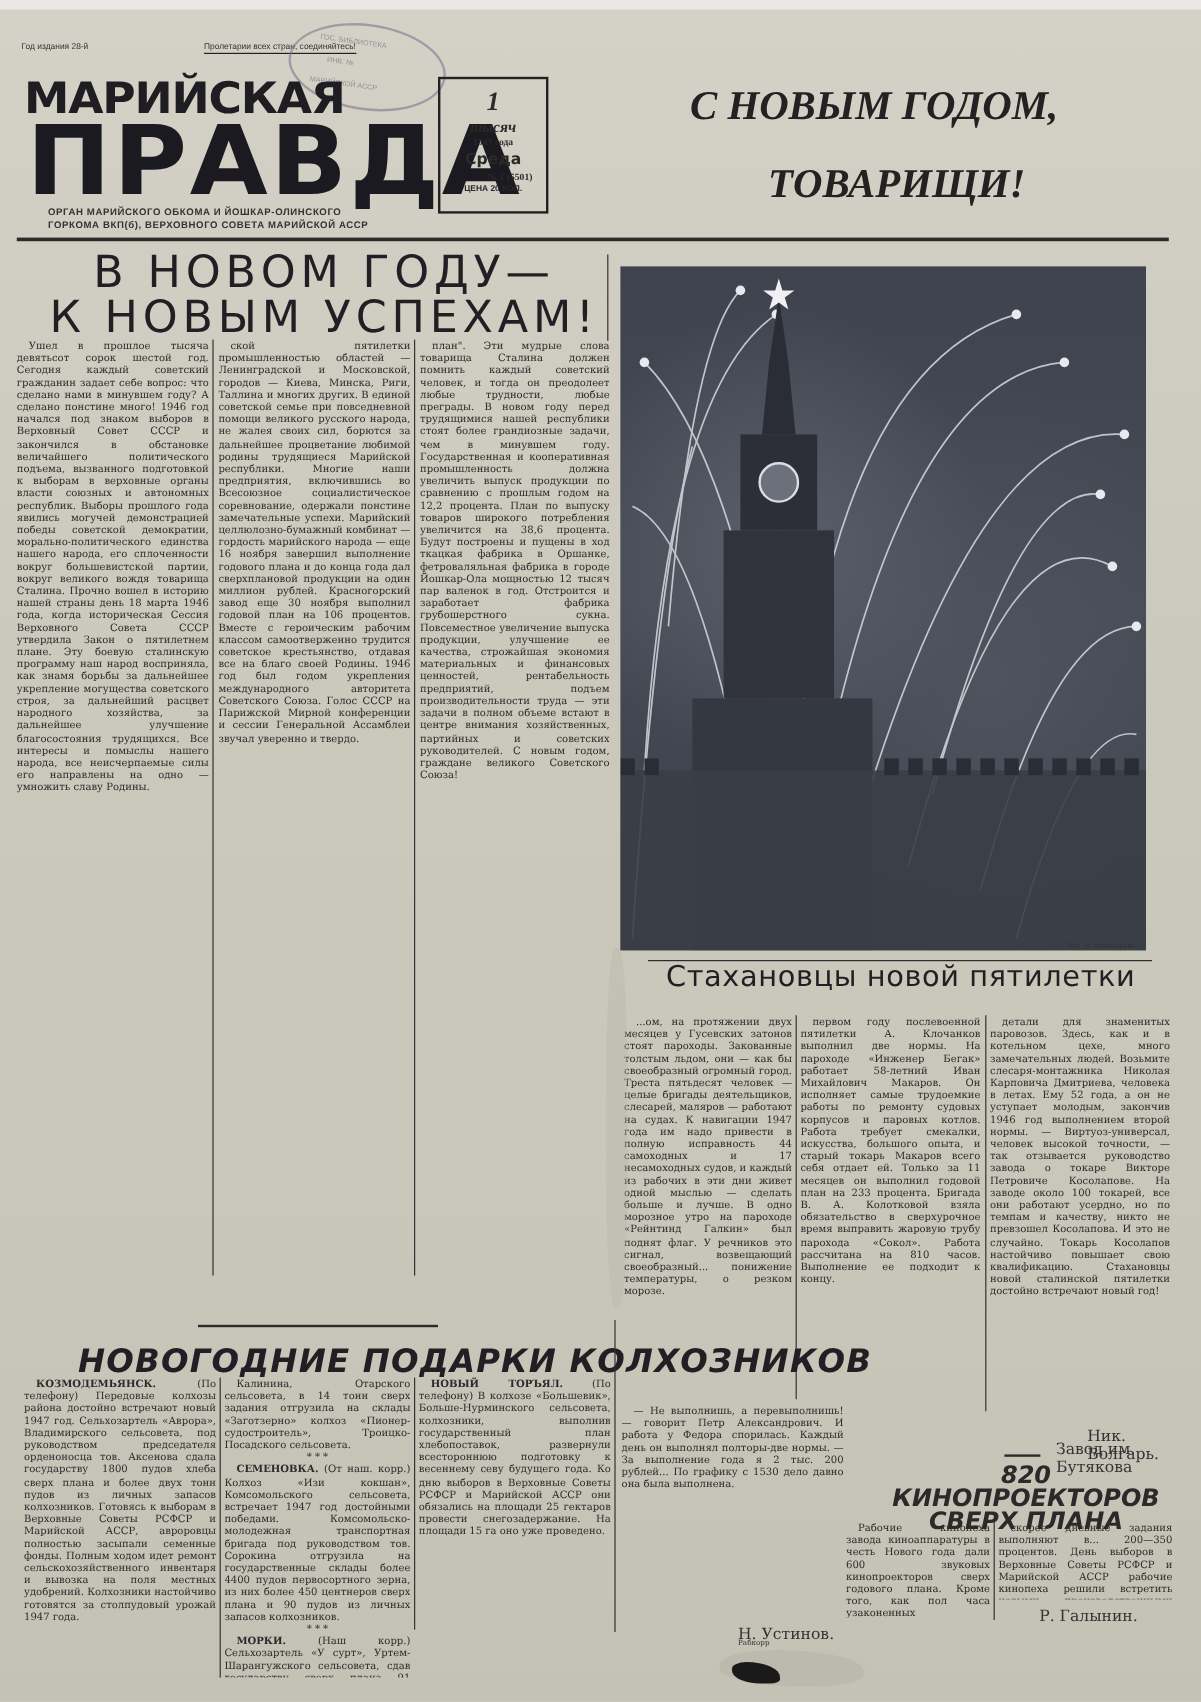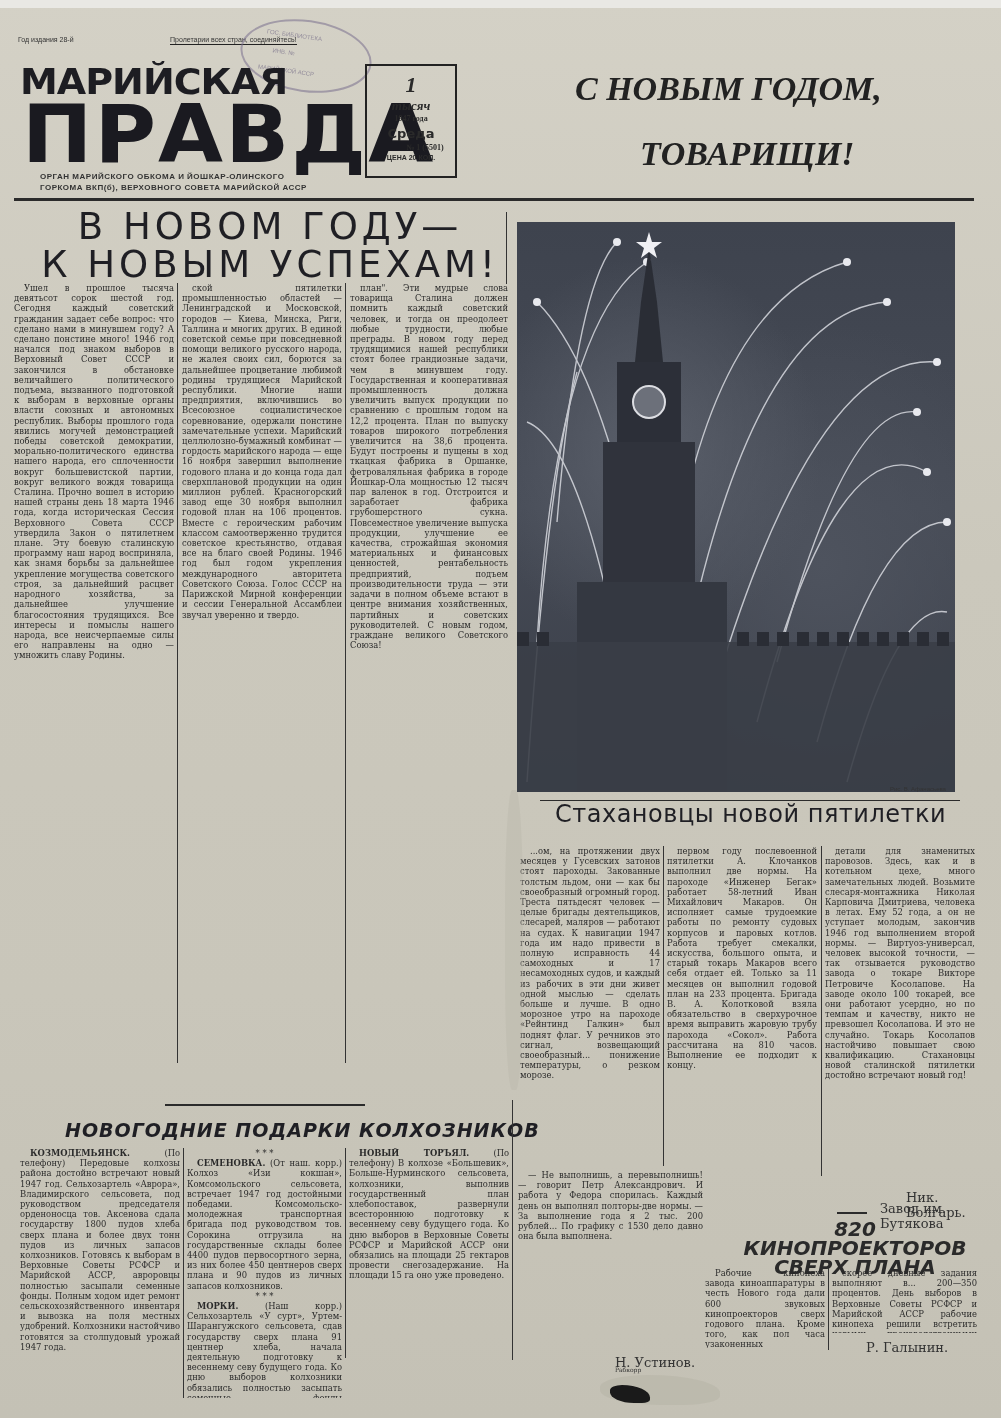--- a/index.html
+++ b/index.html
@@ -65,21 +65,21 @@
     overflow:hidden;
   }
   .photo svg { position:absolute; left:0; top:0; }
   .credit { position:absolute; left:890px; top:786px; font-size:6px; font-family:"Liberation Sans", sans-serif; color:#333; }
   .sec2 {
     position:absolute; left:555px; top:800px; font-family:"DejaVu Sans", sans-serif;
     font-size:24px; color:#1f1f24; letter-spacing:.5px;
   }
   .sec3 {
     position:absolute; left:65px; top:1119px; font-family:"DejaVu Sans", sans-serif; font-weight:bold; font-style:italic;
-    font-size:19px; color:#1f1f24; letter-spacing:1px;
+    font-size:27px; color:#1f1f24; letter-spacing:1px;
   }
   .sec4 {
     position:absolute; left:735px; top:1220px; width:240px; text-align:center;
     font-family:"DejaVu Sans", sans-serif; font-weight:bold; font-style:italic; font-size:20px; line-height:19px; color:#2a2a2a;
   }
   .sig { position:absolute; font-size:13px; font-family:"DejaVu Serif", serif; color:#333; }
   .tear { position:absolute; background:#b9b6aa; border-radius:40% 60% 30% 50%; opacity:.7; }
   .hole { position:absolute; background:#1a1a1a; }
 </style>
 </head>
@@ -203,20 +203,21 @@
   <div class="sig" style="left:880px;top:1201px;">Завод им. Бутякова</div>
 
   <div class="rule" style="left:165px;top:1104px;width:200px;height:2px;"></div>
   <div class="sec3">НОВОГОДНИЕ ПОДАРКИ КОЛХОЗНИКОВ</div>
 
   <div class="col" style="left:20px;top:1148px;width:160px;height:250px;">
     <p><b>КОЗМОДЕМЬЯНСК.</b> <span>(По телефону)</span> <span>Передовые колхозы района достойно встречают новый 1947 год. Сельхозартель «Аврора», Владимирского сельсовета, под руководством председателя орденоносца тов. Аксенова сдала государству 1800 пудов хлеба сверх плана и более двух тонн пудов из личных запасов колхозников. Готовясь к выборам в Верховные Советы РСФСР и Марийской АССР, авроровцы полностью засыпали семенные фонды. Полным ходом идет ремонт сельскохозяйственного инвентаря и вывозка на поля местных удобрений. Колхозники настойчиво готовятся за столпудовый урожай 1947 года.</span></p>
   </div>
   <div class="vline" style="left:183px;top:1148px;height:250px;"></div>
   <div class="col" style="left:187px;top:1148px;width:155px;height:250px;">
+    <p>Калинина, Отарского сельсовета, в 14 тонн сверх задания отгрузила на склады «Заготзерно» колхоз «Пионер-судостроитель», Троицко-Посадского сельсовета.</p>
     <p style="text-align:center;text-indent:0;">* * *</p>
     <p><b>СЕМЕНОВКА.</b> <span>(От наш. корр.)</span> <span>Колхоз «Изи кокшан», Комсомольского сельсовета, встречает 1947 год достойными победами. Комсомольско-молодежная транспортная бригада под руководством тов. Сорокина отгрузила на государственные склады более 4400 пудов первосортного зерна, из них более 450 центнеров сверх плана и 90 пудов из личных запасов колхозников.</span></p>
     <p style="text-align:center;text-indent:0;">* * *</p>
     <p><b>МОРКИ.</b> <span>(Наш корр.)</span> <span>Сельхозартель «У сурт», Уртем-Шарангужского сельсовета, сдав государству сверх плана 91 центнер хлеба, начала деятельную подготовку к весеннему севу будущего года. Ко дню выборов колхозники обязались полностью засыпать семенные фонды отсортированными доброкачественными семенами и выполнить план вывозки на поля местных удобрений.</span></p>
   </div>
   <div class="vline" style="left:345px;top:1148px;height:210px;"></div>
   <div class="col" style="left:349px;top:1148px;width:160px;height:215px;">
     <p><b>НОВЫЙ ТОРЪЯЛ.</b> <span>(По телефону)</span> <span>В колхозе «Большевик», Больше-Нурминского сельсовета, колхозники, выполнив государственный план хлебопоставок, развернули всестороннюю подготовку к весеннему севу будущего года. Ко дню выборов в Верховные Советы РСФСР и Марийской АССР они обязались на площади 25 гектаров провести снегозадержание. На площади 15 га оно уже проведено.</span></p>
   </div>
   <div class="vline" style="left:512px;top:1100px;height:260px;"></div>

